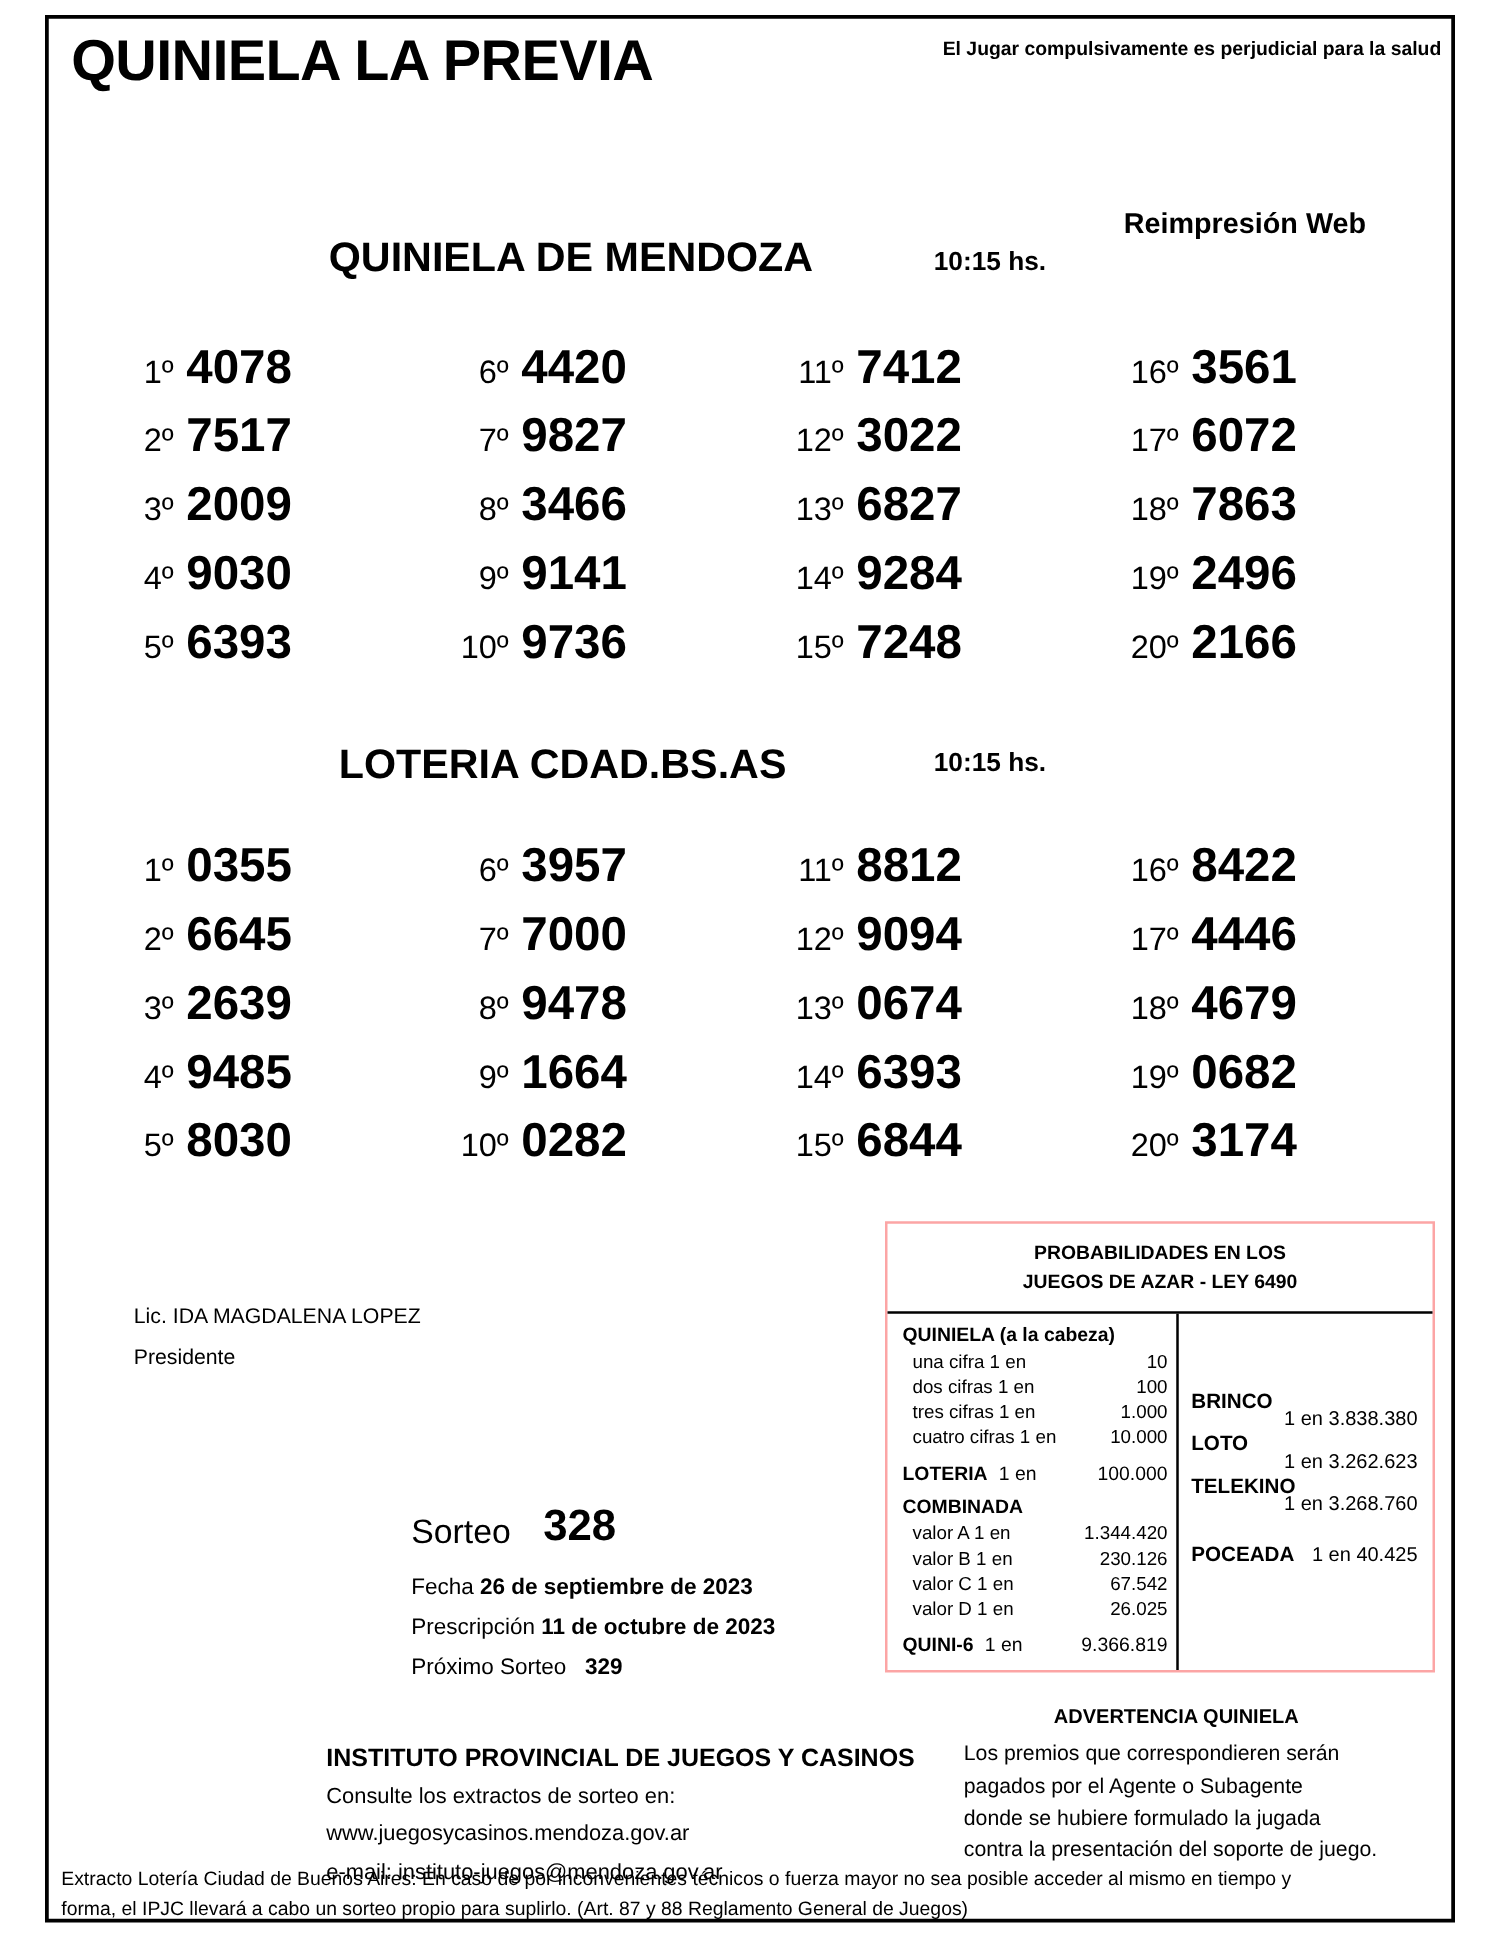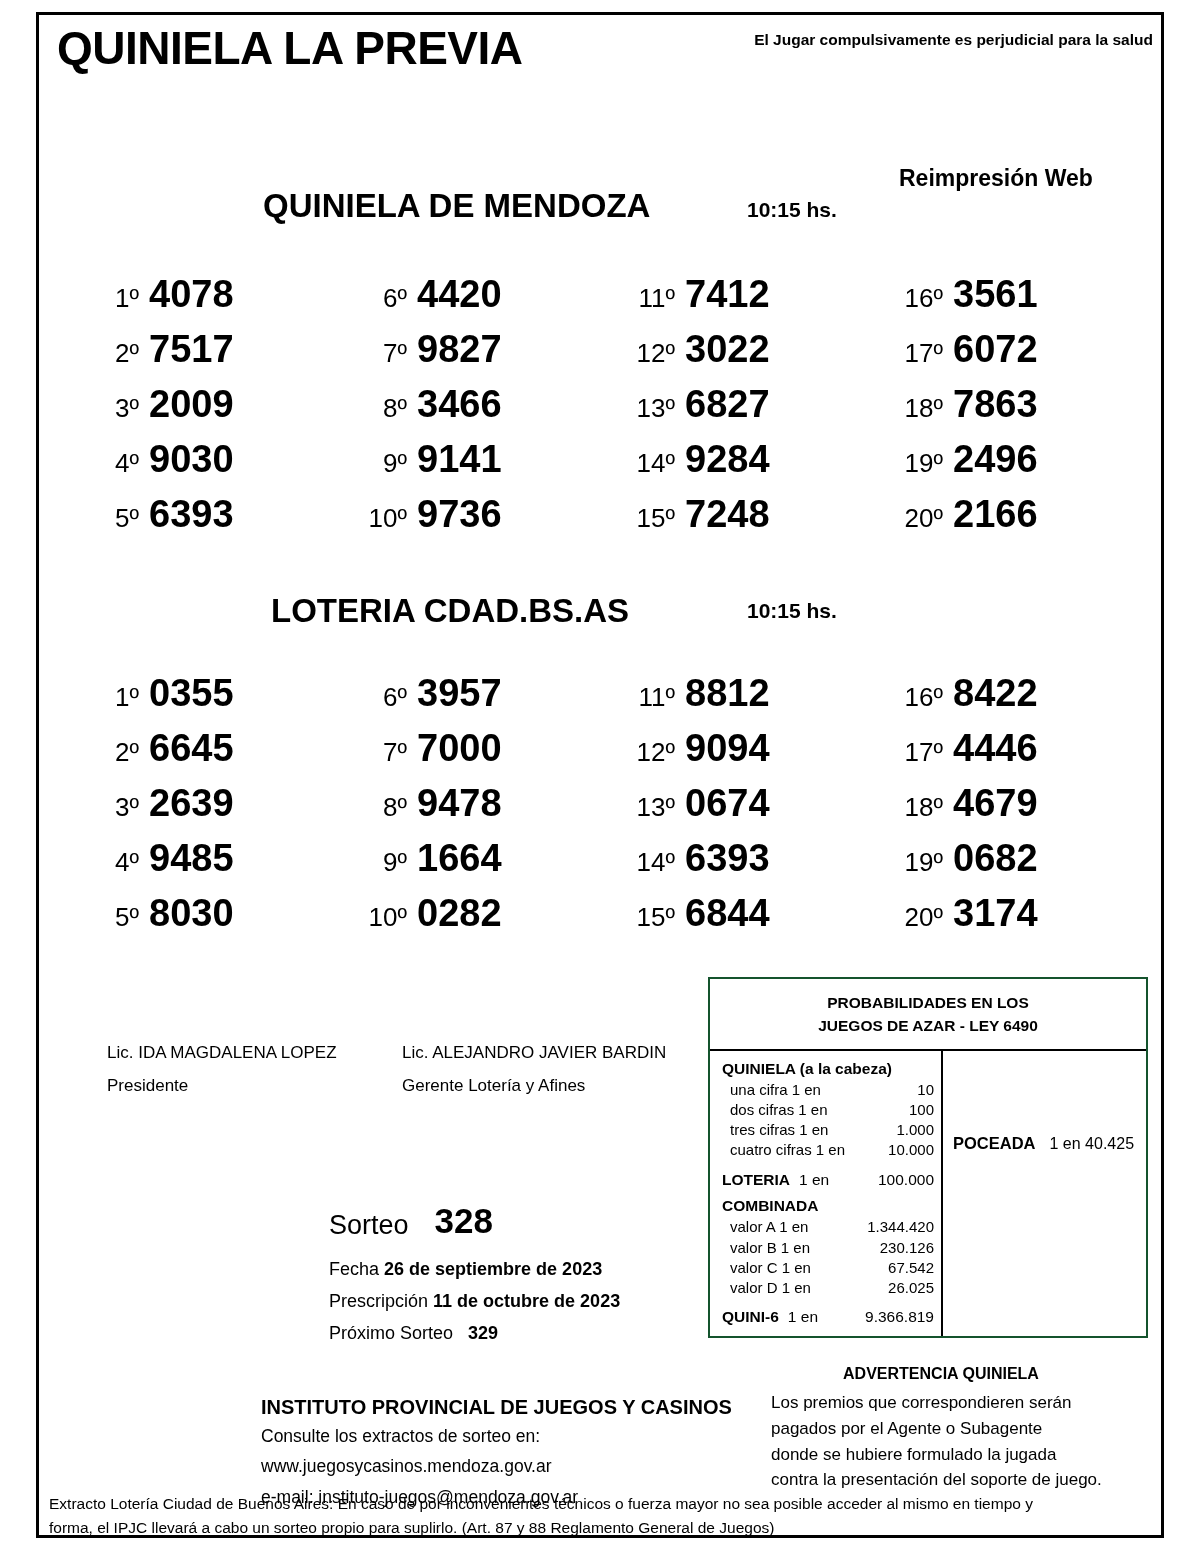--- a/index.html
+++ b/index.html
@@ -122,21 +122,21 @@
     font-size: 18px;
     margin-top: 11px;
     white-space: nowrap;
   }
   .sorteo-row b { font-weight: bold; }
   .sorteo-row .lbl { font-weight: normal; }
 
   
   .prob-box {
     position: absolute;
-    border: 2px solid #14532d;
+    border: 2px solid #fca5a5;
     background: #ffffff;
   }
   .prob-title {
     border-bottom: 2px solid #000000;
     text-align: center;
     padding: 12px 6px 11px 6px;
     font-size: 15.5px;
     font-weight: bold;
     line-height: 1.5;
   }
@@ -394,24 +394,20 @@
             <span class="res-pos">20º</span>
             <span class="res-num">3174</span>
           </div>
         </div>
     </div>
 
     <div class="sig-block" style="left:68px; top:1028px;">
       <div class="sig-name">Lic. IDA MAGDALENA LOPEZ</div>
       <div class="sig-role">Presidente</div>
     </div>
-    <div class="sig-block" style="left:363px; top:1028px;">
-      <div class="sig-name">Lic. ALEJANDRO JAVIER BARDIN</div>
-      <div class="sig-role">Gerente Lotería y Afines</div>
-    </div>
 
     <div class="sorteo-wrap" style="left:290px; top:1186px;">
       <div class="sorteo-line1">
         <span class="sorteo-label">Sorteo</span>
         <span class="sorteo-value">328</span>
       </div>
       <div class="sorteo-row" style="margin-top:18px;">
         <span class="lbl">Fecha</span>
         <b>26 de septiembre de 2023</b>
       </div>
@@ -481,20 +477,34 @@
 
           <div class="p-row-strong">
             <span class="pk">QUINI-6</span>
             <span class="pen">1 en</span>
             <span class="pv">9.366.819</span>
           </div>
         </div>
 
         <div class="prob-col-right">
           <div style="height:52px;"></div>
+          <div id="right-games">
+              <div class="rgame">
+                <div class="rgame-name">BRINCO</div>
+                <div class="rgame-odds">1 en 3.838.380</div>
+              </div>
+              <div class="rgame">
+                <div class="rgame-name">LOTO</div>
+                <div class="rgame-odds">1 en 3.262.623</div>
+              </div>
+              <div class="rgame">
+                <div class="rgame-name">TELEKINO</div>
+                <div class="rgame-odds">1 en 3.268.760</div>
+              </div>
+            </div>
           <div class="rgame-inline" style="margin-top:22px;">
             <span class="rgame-name">POCEADA</span>
             <span class="odds-inline">1 en 40.425</span>
           </div>
         </div>
 
       </div>
     </div>
 
     <div class="advert" style="left:732px; top:1350px; width:340px;">

